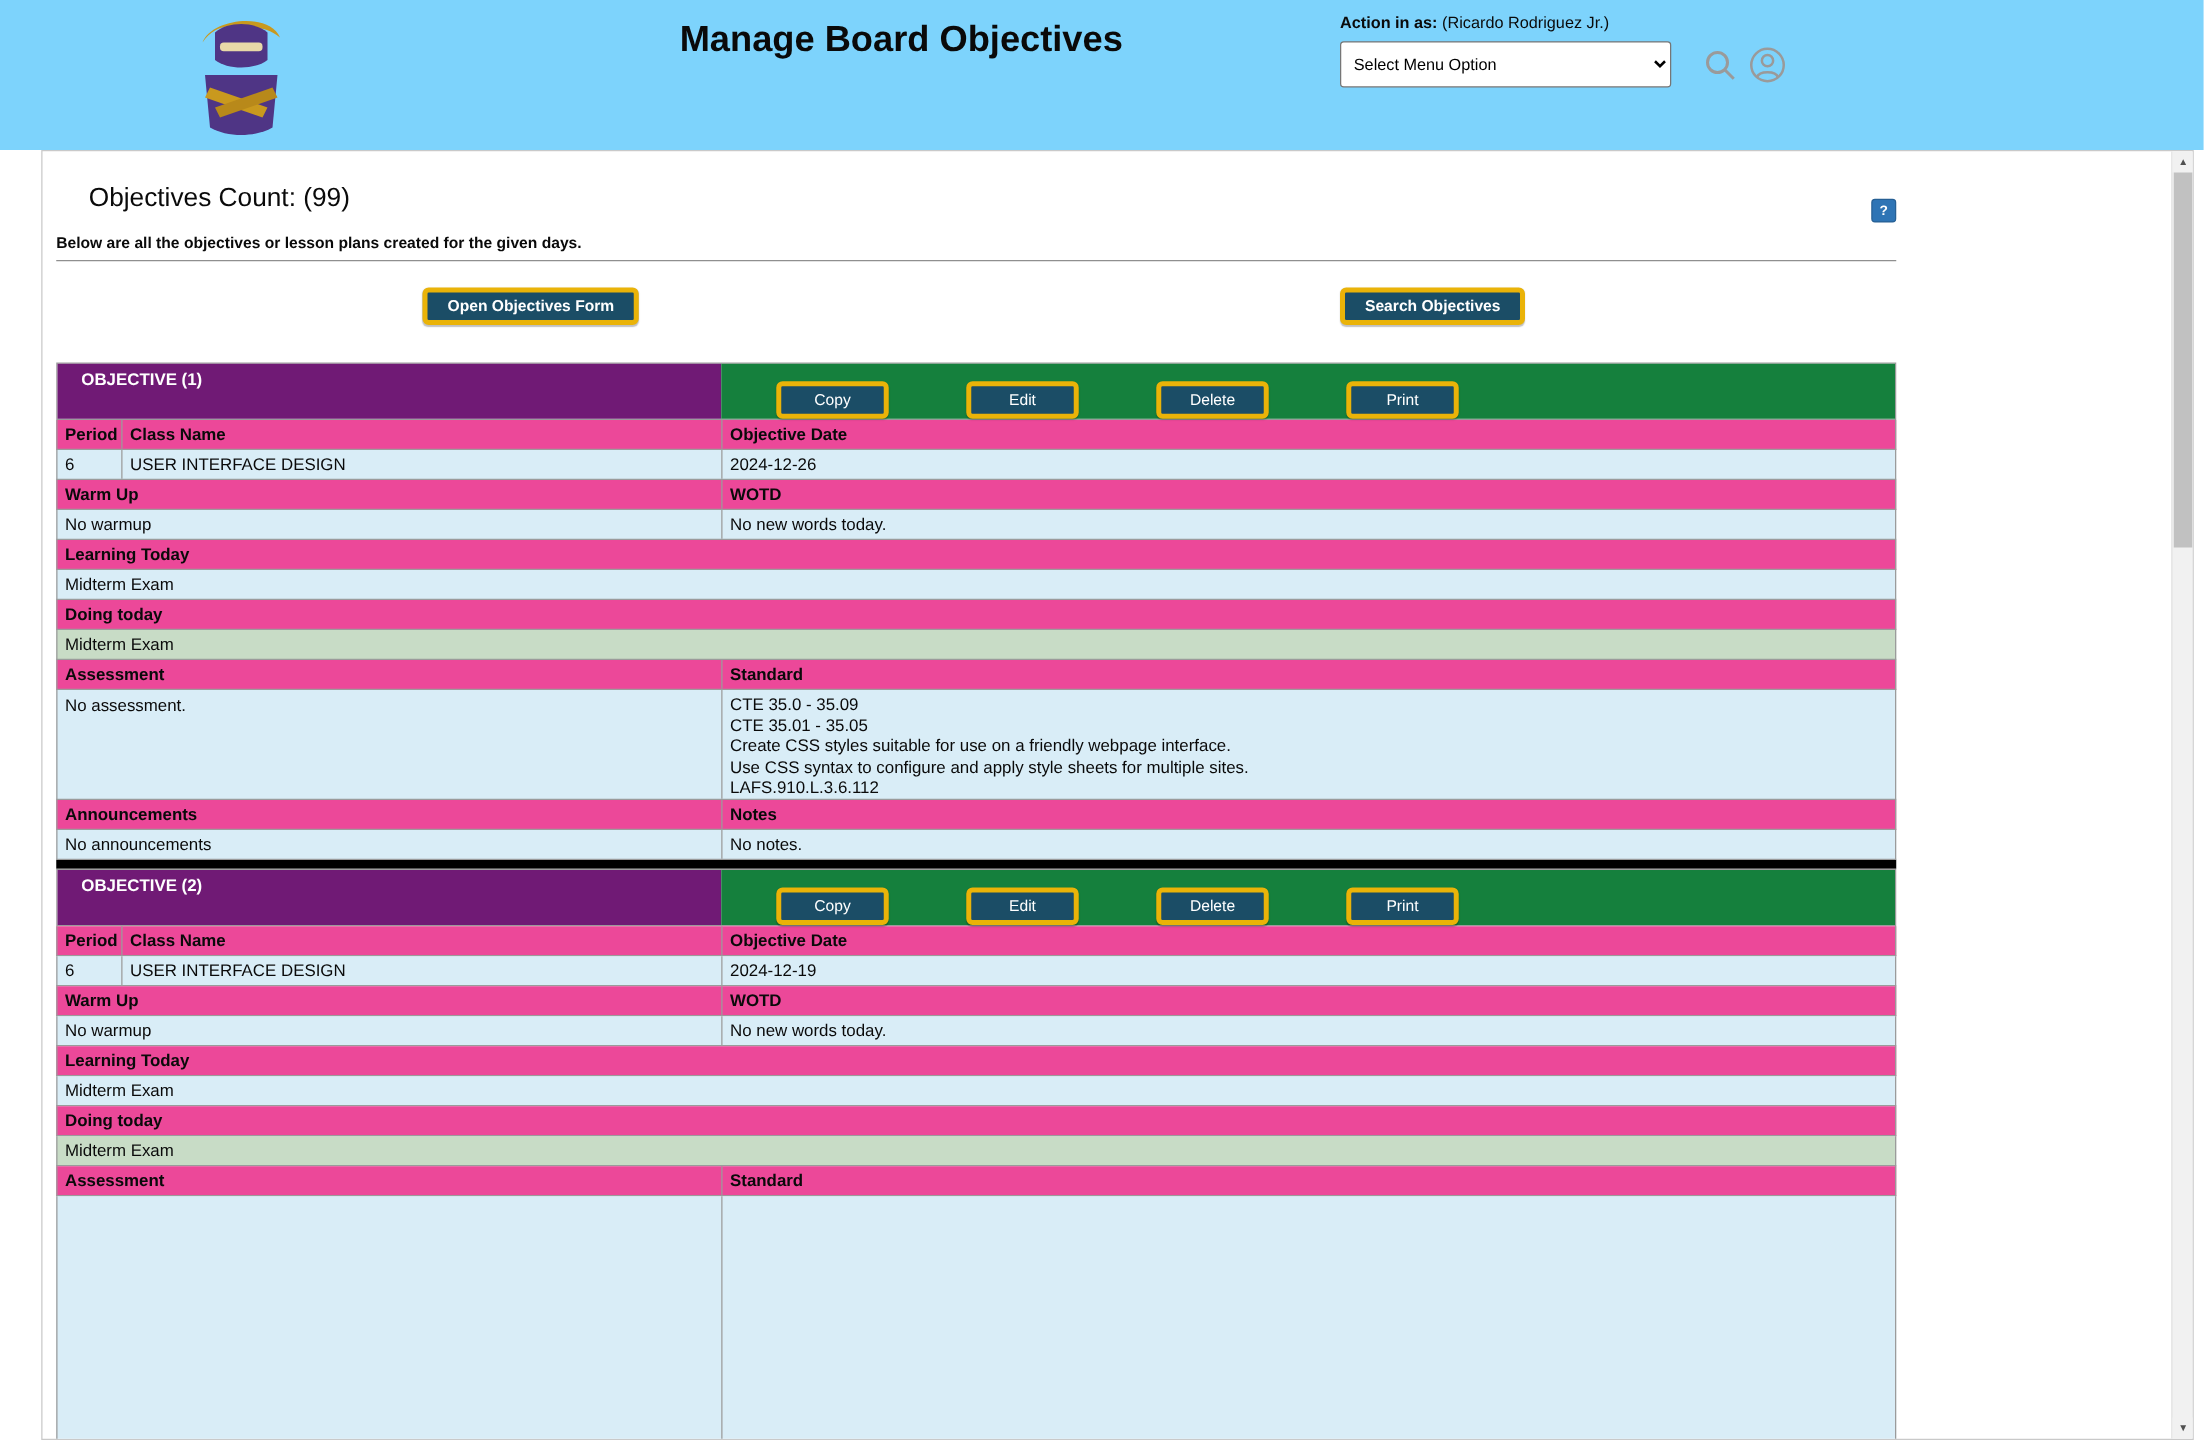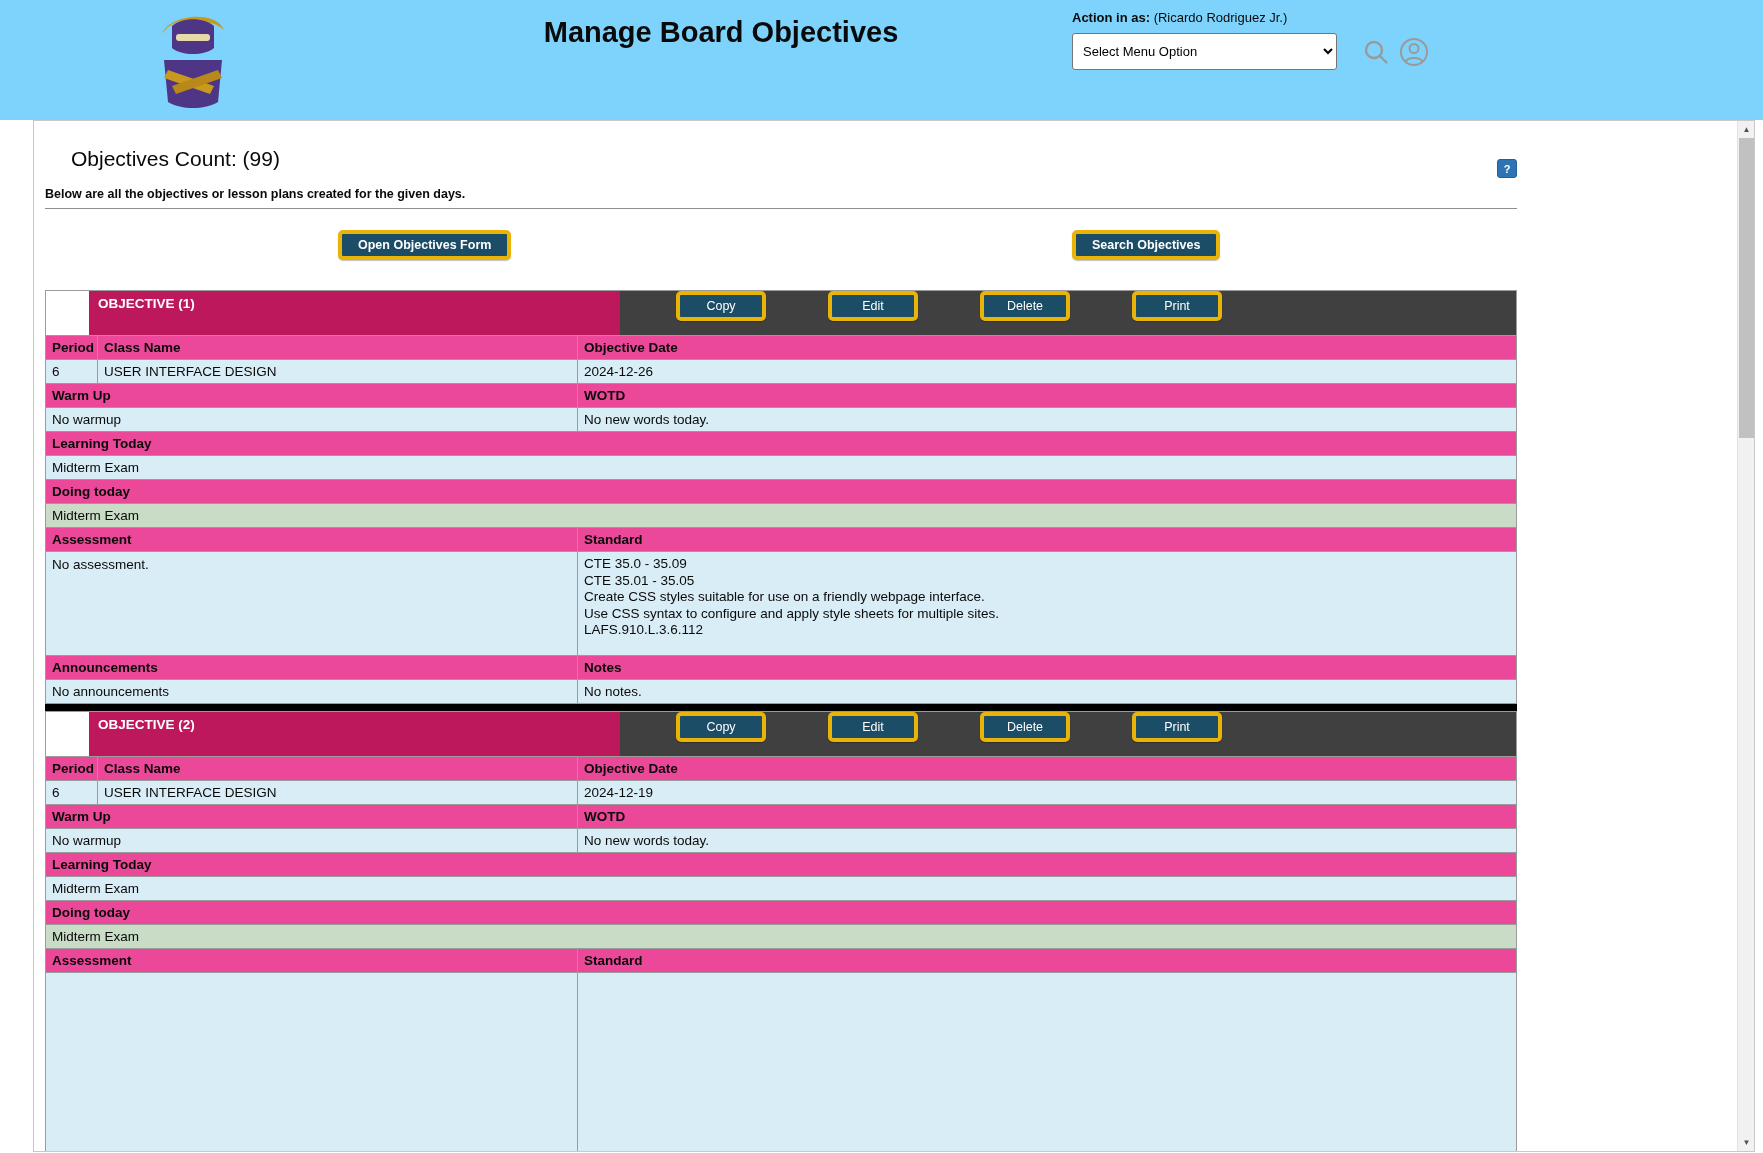--- a/index.html
+++ b/index.html
@@ -61,43 +61,43 @@
     font-family: "Liberation Sans", sans-serif;
     box-shadow: 0 1px 1px rgba(0,0,0,0.25);
   }
   .btn-open { position: absolute; left: 293px; top: 0; }
   .btn-search { position: absolute; left: 1027px; top: 0; }
 
   
   .objective-first { margin-top: 30px; }
   .obj-header { display: flex; height: 46px; border: 1px solid #9b9b9b; }
   .obj-title-box {
-    width: 531px; background: #be185d; color: #fff;
-    font-weight: bold; font-size: 13.5px; padding: 5px 9px; margin-left: 43px;
+    width: 531px; background: #701a75; color: #fff;
+    font-weight: bold; font-size: 13.5px; padding: 5px 19px;
   }
   .obj-actions {
-    flex: 1; background: #404040;
-    display: flex; align-items: flex-start;
-    padding-left: 56px; gap: 62px;
+    flex: 1; background: #15803d;
+    display: flex; align-items: flex-end;
+    padding-left: 44px; gap: 62px;
   }
   .card-btn { width: 90px; padding: 0; text-align: center; font-weight: normal; }
 
   .row { display: flex; background: #ec4899; border: 1px solid #9b9b9b; border-top: none; }
   .cell { padding: 3px 6px; font-size: 13.5px; line-height: 17px; min-height: 23px; }
   .cell + .cell { border-left: 1px solid #9b9b9b; }
   .row.head .cell { font-weight: bold; }
   .row.data { background: #d9edf7; }
   .row.green { background: #c8dcc6; }
   .c-period { width: 51px; }
   .c-class  { width: 480px; }
   .c-left   { width: 531px; }
   .c-rest   { flex: 1; }
   .full     { flex: 1; }
   .std-line { line-height: 16.5px; }
-  .row.tall .cell { padding-top: 4px; padding-bottom: 16px; }
+  .row.tall .cell { padding-top: 4px; padding-bottom: 0; }
   .row.filler { height: 220px; }
   .thick-divider { height: 7px; background: #000; }
 
   
   .vscroll {
     position: absolute; right: 0; top: 0; bottom: 0; width: 17px;
     background: #f1f1f1; border-left: 1px solid #e2e2e2; z-index: 5;
   }
   .sb-btn {
     position: absolute; left: 0; width: 17px; height: 17px;

